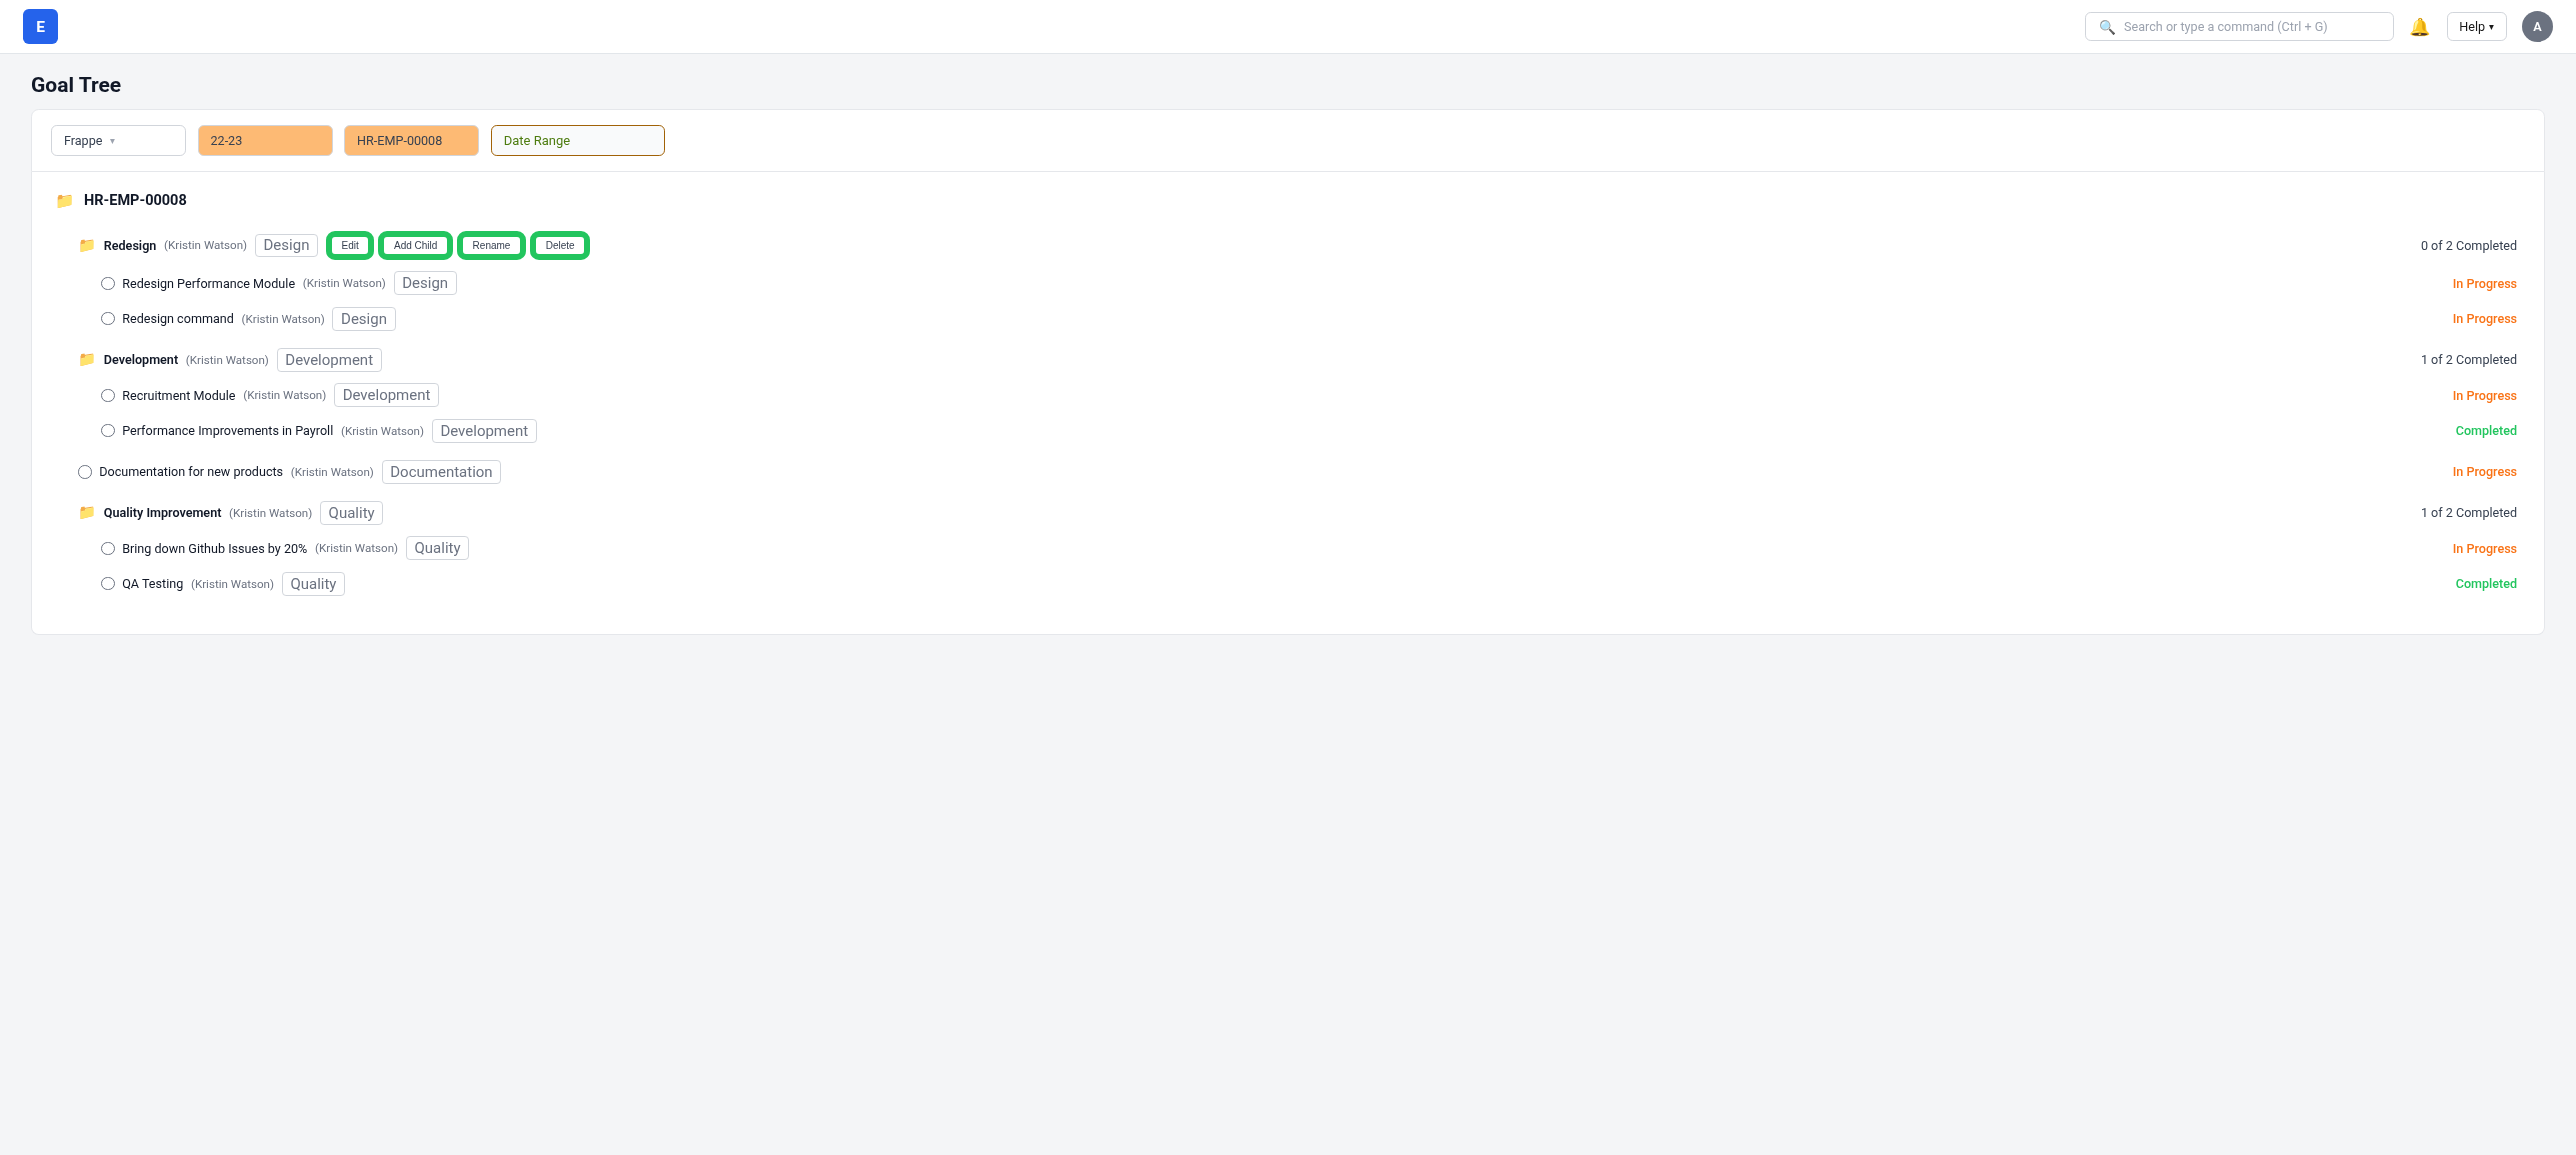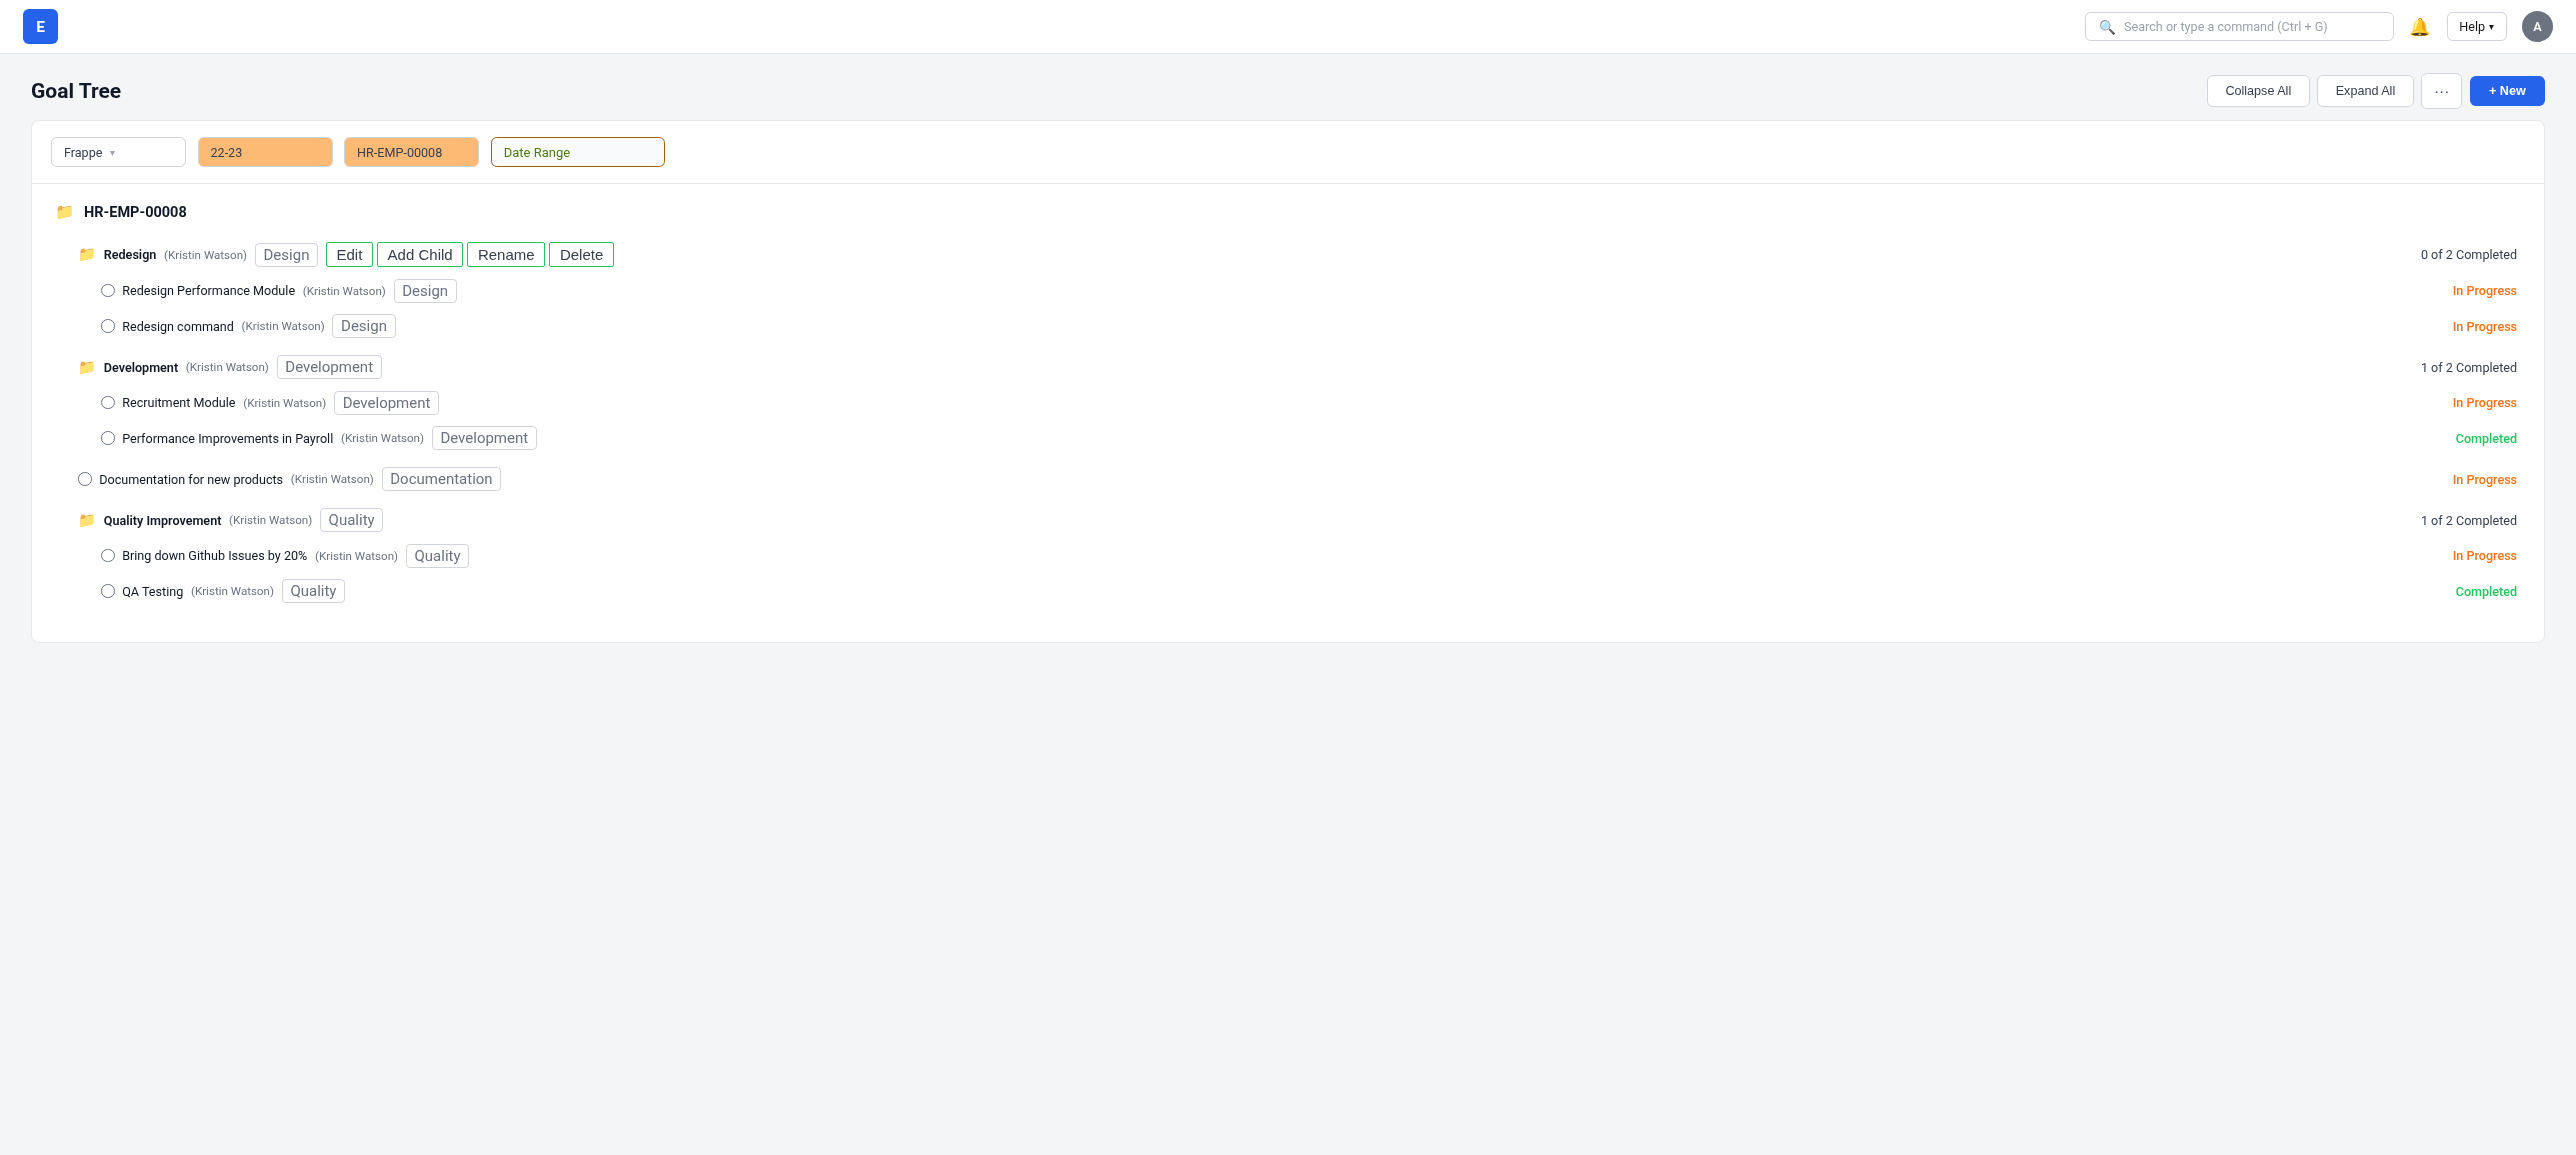--- a/index.html
+++ b/index.html
@@ -229,24 +229,24 @@
     }
 
     
     .action-btns {
       display: flex;
       gap: 3.9px;
       align-items: center;
     }
     .action-btn {
       padding: 2.9px 9.7px;
-      border: 1px solid #22c55e;
-      border-radius: 2px;
-      background: #fff;
-      font-size: 15px;
+      border: 6px solid #22c55e;
+      border-radius: 9px;
+      background: #fff;
+      font-size: 10px;
       color: #374151;
       cursor: pointer;
     }
 
     
     .goal-status {
       min-width: 174px;
       text-align: right;
       font-size: 12.6px;
       padding-right: 3.9px;
@@ -284,26 +284,20 @@
       <span style="font-size:9.7px;">▾</span>
     </div>
     <div class="avatar">
       <span>A</span>
     </div>
   </div>
 </nav>
 
 <div class="page-header">
   <h1 class="page-title">Goal Tree</h1>
-  <div class="page-actions">
-    <button class="btn-outline">Collapse All</button>
-    <button class="btn-outline">Expand All</button>
-    <button class="btn-dots">···</button>
-    <button class="btn-primary">+ New</button>
-  </div>
 </div>
 
 <div class="main-content">
 
   <div class="filter-bar">
     <div class="filter-select">
       <span>Frappe</span>
       <span class="chevron">▾</span>
     </div>
     <div class="filter-input">

